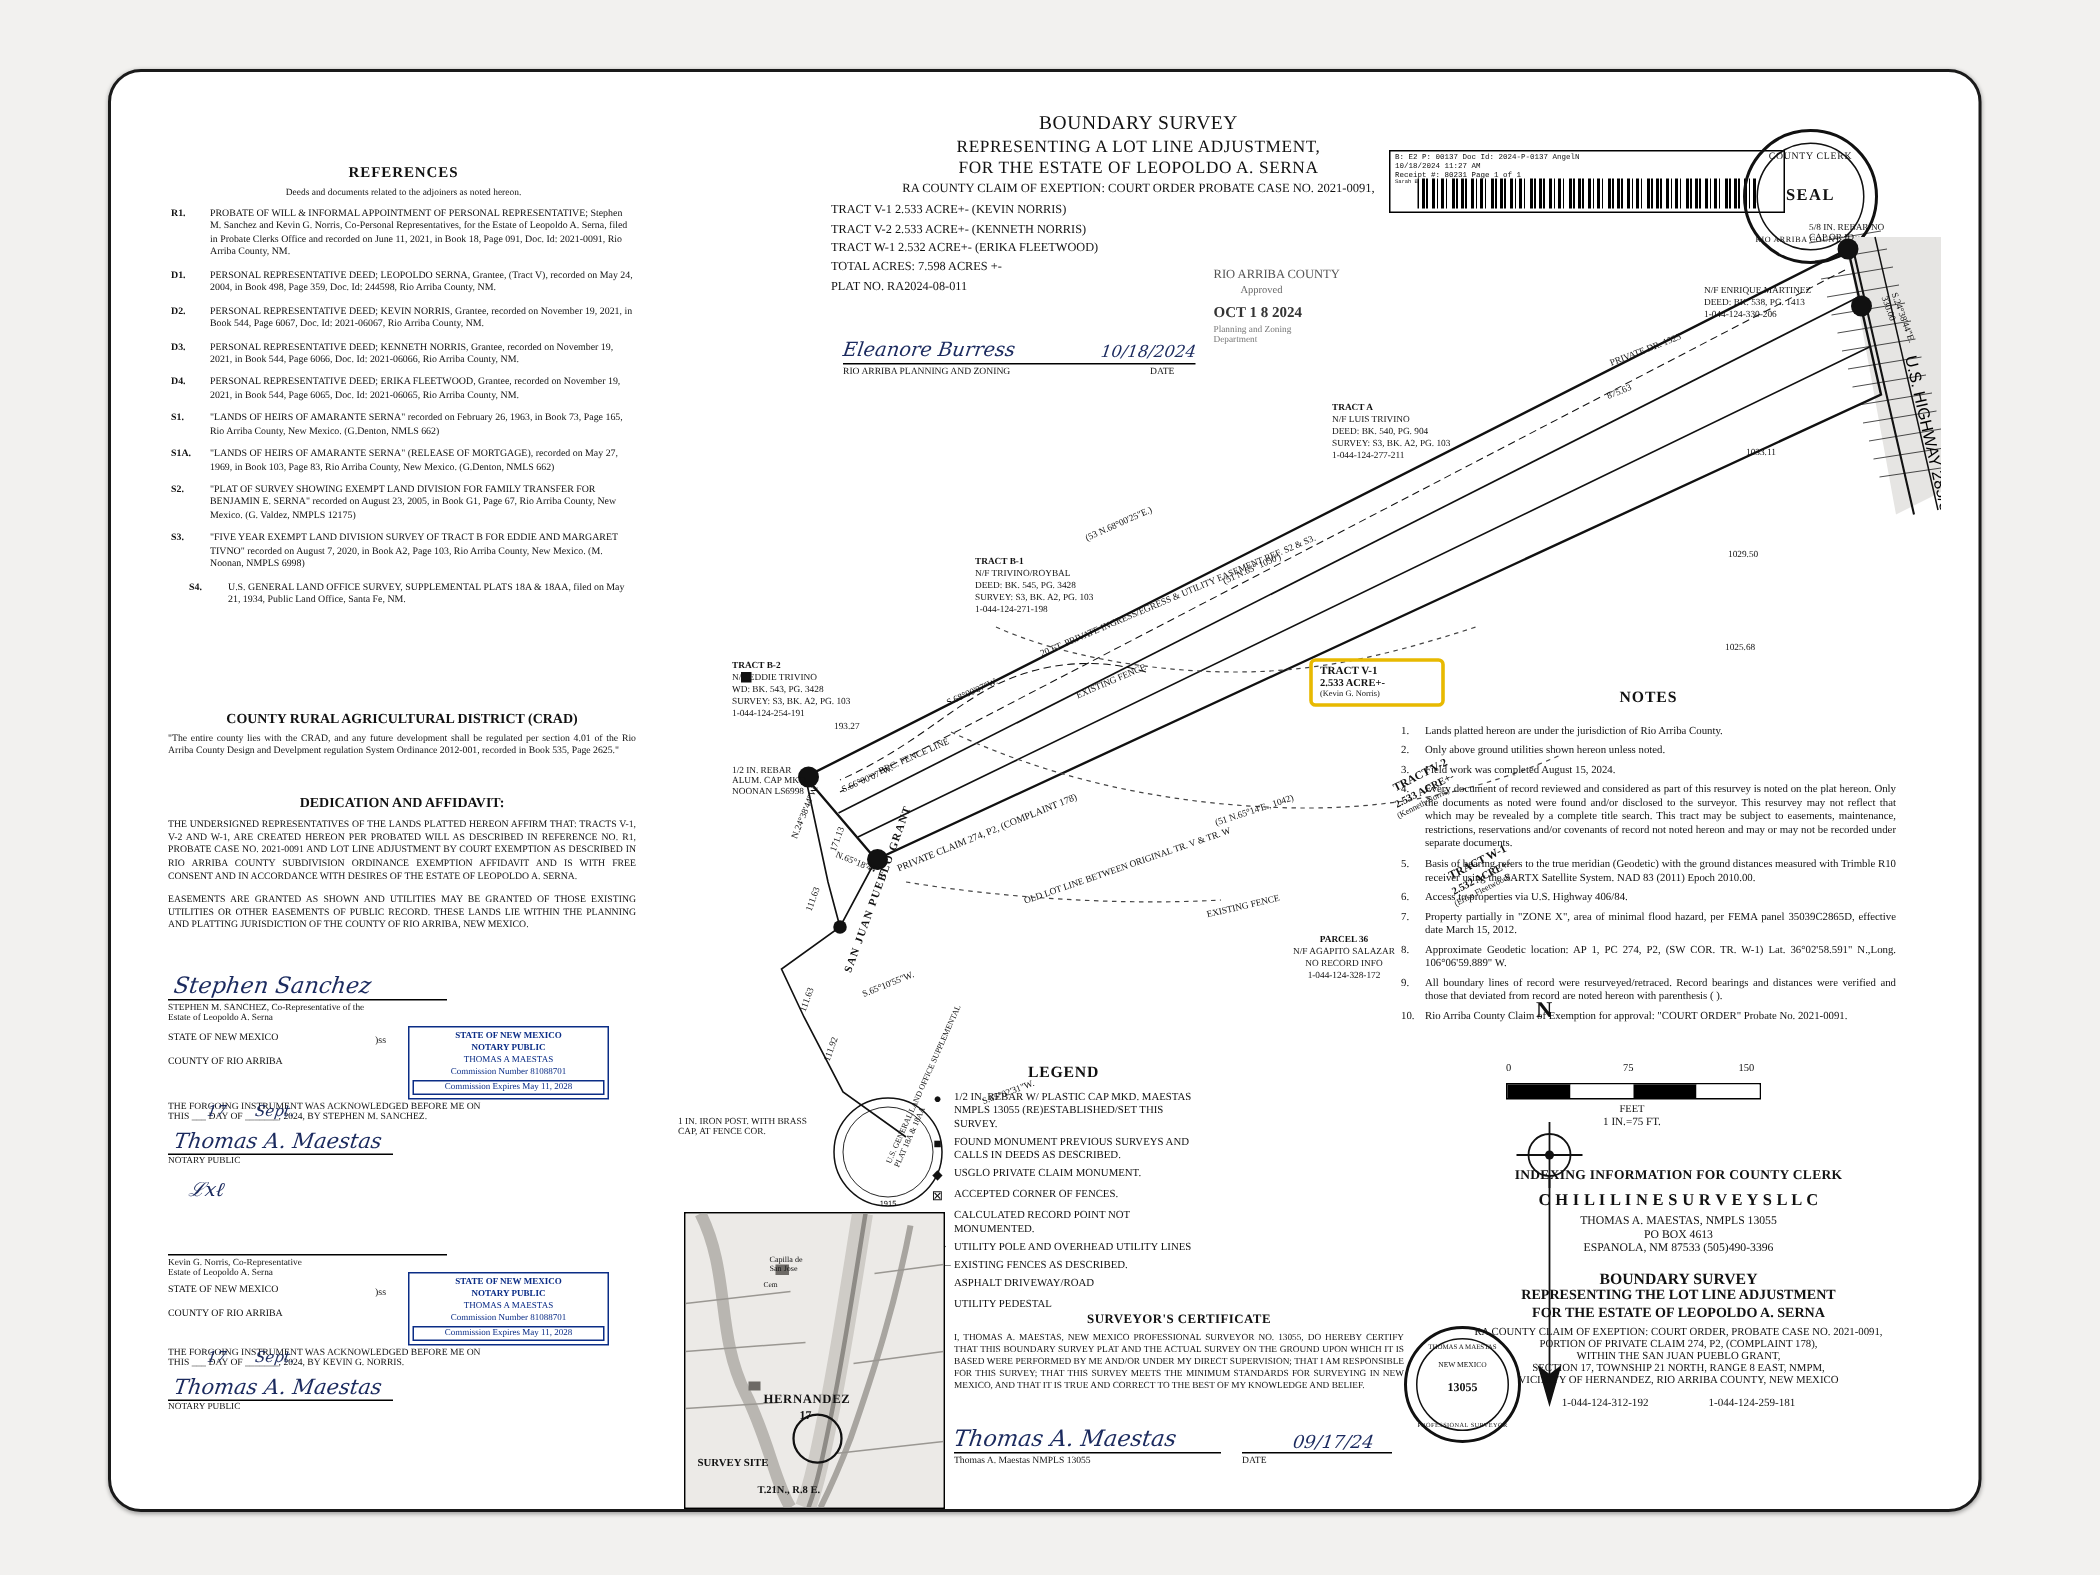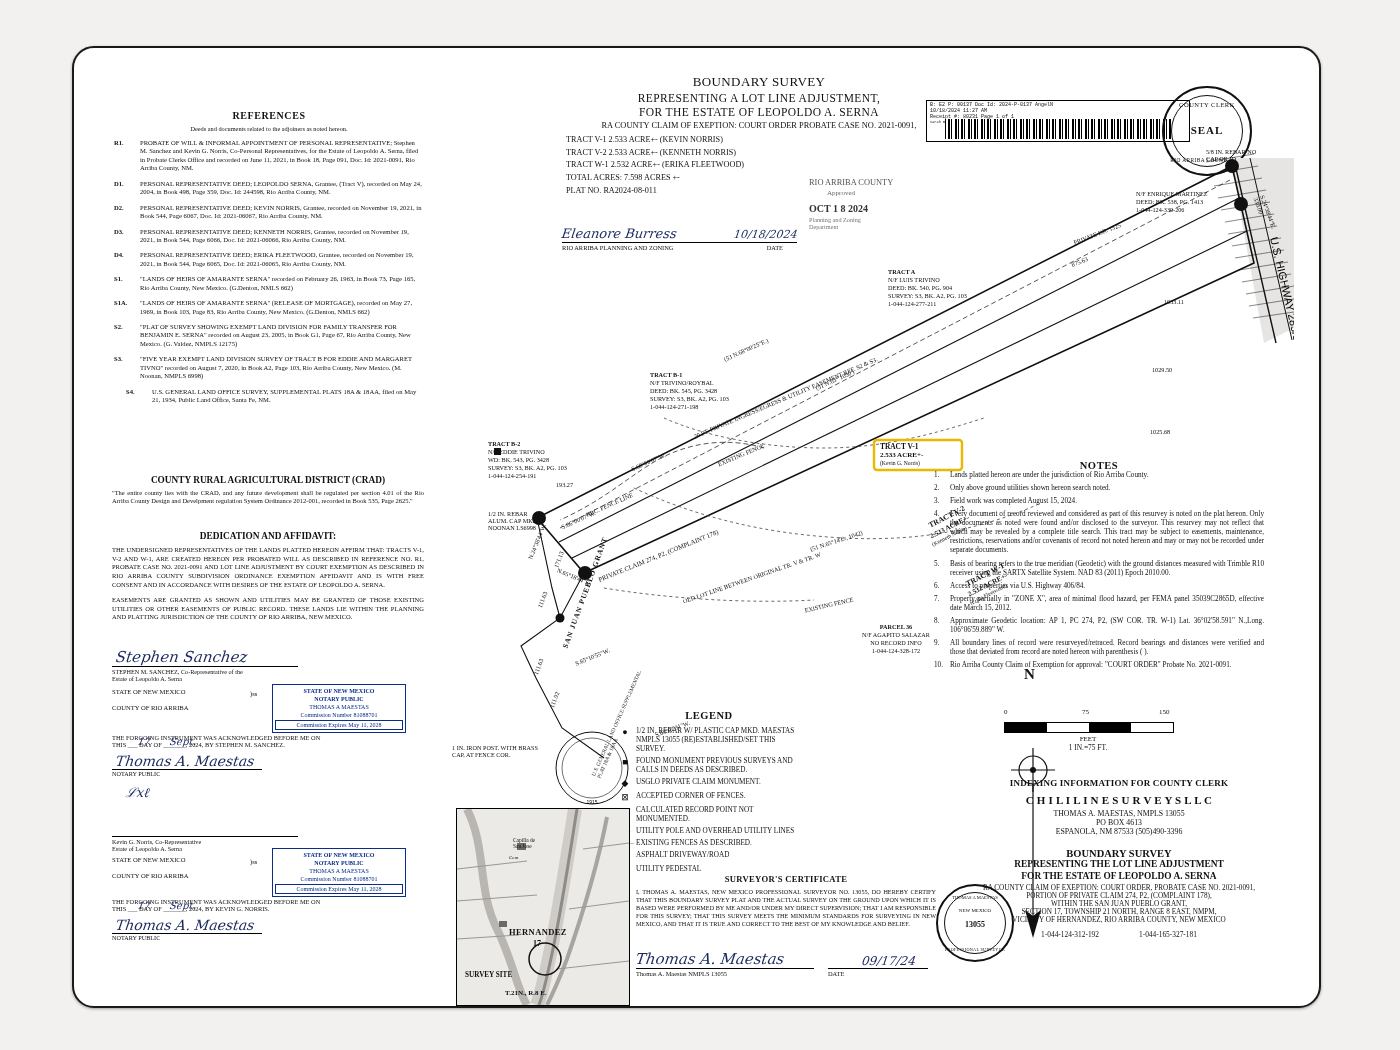--- a/index.html
+++ b/index.html
@@ -95,21 +95,21 @@
     <div class="abs center b" style="left:0;top:36px;width:100%;font-size:11px;letter-spacing:1px;">SEAL</div>
     <div class="abs center" style="left:0;bottom:11px;width:100%;font-size:5.4px;letter-spacing:.4px;">RIO ARRIBA COUNTY, NM</div>
   </div>
 
   <div class="abs hdr" style="left:430px;top:26px;width:510px;">
     <div class="ttl" style="font-size:13px;">BOUNDARY SURVEY</div>
     <div class="ttl" style="font-size:11.5px;margin-top:2px;">REPRESENTING A LOT LINE ADJUSTMENT,</div>
     <div class="ttl" style="font-size:11.5px;margin-top:2px;">FOR THE ESTATE OF LEOPOLDO A. SERNA</div>
     <div style="font-size:8.4px;margin-top:3px;">RA COUNTY CLAIM OF EXEPTION: COURT ORDER PROBATE CASE NO. 2021-0091,</div>
   </div>
-  <div class="abs" style="left:492px;top:86px;width:300px;font-size:8.2px;line-height:1.55;">
+  <div class="abs" style="left:480px;top:86px;width:300px;font-size:8.2px;line-height:1.55;">
     <div>TRACT V-1   2.533  ACRE+- (KEVIN NORRIS)</div>
     <div>TRACT V-2   2.533  ACRE+- (KENNETH NORRIS)</div>
     <div>TRACT W-1   2.532  ACRE+- (ERIKA FLEETWOOD)</div>
     <div>TOTAL ACRES: 7.598  ACRES +-</div>
     <div>PLAT NO. RA2024-08-011</div>
   </div>
 
   <div class="abs" style="left:735px;top:130px;width:150px;">
     <div style="font-size:8.4px;color:#555;">RIO ARRIBA COUNTY</div>
     <div style="font-size:7px;color:#666;margin-top:2px;margin-left:18px;">Approved</div>
@@ -434,28 +434,28 @@
         <div class="lg-sym">▤</div>
         <div class="lg-txt">ASPHALT DRIVEWAY/ROAD</div>
       </div>
     <div class="lg-row">
         <div class="lg-sym">⬚</div>
         <div class="lg-txt">UTILITY PEDESTAL</div>
       </div>
   </div>
 
   <div class="abs" style="left:860px;top:412px;width:330px;">
-    <div class="center b" style="font-size:10.5px;letter-spacing:.6px;margin-bottom:0;">NOTES</div>
+    <div class="center b" style="font-size:10.5px;letter-spacing:.6px;margin-bottom:12px;">NOTES</div>
     <div class="nt-row">
         <div class="nt-n">1.</div>
         <div class="nt-t">Lands platted hereon are under the jurisdiction of Rio Arriba County.</div>
       </div>
     <div class="nt-row">
         <div class="nt-n">2.</div>
-        <div class="nt-t">Only above ground utilities shown hereon search noted.</div>
+        <div class="nt-t">Only above ground utilities shown hereon unless noted.</div>
       </div>
     <div class="nt-row">
         <div class="nt-n">3.</div>
         <div class="nt-t">Field work was completed August 15, 2024.</div>
       </div>
     <div class="nt-row">
         <div class="nt-n">4.</div>
         <div class="nt-t">Every document of record reviewed and considered as part of this resurvey is noted on the plat hereon. Only the documents as noted were found and/or disclosed to the surveyor. This resurvey may not reflect that which may be revealed by a complete title search. This tract may be subject to easements, maintenance, restrictions, reservations and/or covenants of record not noted hereon and may or may not be recorded under separate documents.</div>
       </div>
     <div class="nt-row">
@@ -547,21 +547,21 @@
     <div class="center b" style="font-size:10.5px;margin-top:12px;">BOUNDARY SURVEY</div>
     <div class="center b" style="font-size:9.4px;margin-top:0;">REPRESENTING THE LOT LINE ADJUSTMENT</div>
     <div class="center b" style="font-size:9.4px;margin-top:2px;">FOR THE ESTATE OF LEOPOLDO A. SERNA</div>
     <div class="center" style="font-size:7.2px;margin-top:3px;">RA COUNTY CLAIM OF EXEPTION: COURT ORDER, PROBATE CASE NO. 2021-0091,</div>
     <div class="center" style="font-size:7.2px;">PORTION OF PRIVATE CLAIM 274, P2, (COMPLAINT 178),</div>
     <div class="center" style="font-size:7.2px;">WITHIN THE SAN JUAN PUEBLO GRANT,</div>
     <div class="center" style="font-size:7.2px;">SECTION 17, TOWNSHIP 21 NORTH, RANGE 8 EAST, NMPM,</div>
     <div class="center" style="font-size:7.2px;">VICINITY OF HERNANDEZ, RIO ARRIBA COUNTY, NEW MEXICO</div>
     <div style="display:flex;justify-content:center;gap:40px;font-size:7.4px;margin-top:6px;">
       <span>1-044-124-312-192</span>
-      <span>1-044-165-327-181</span>
+      <span>1-044-124-259-181</span>
     </div>
   </div>
 
   <div class="abs" id="inset">
     <svg width="172" height="196" viewBox="0 0 172 196">
       <rect width="172" height="196" fill="#eceae7"></rect>
 
       <path d="M10,0 C30,40 20,80 40,120 C55,150 60,180 70,196" fill="none" stroke="#b9b6b1" stroke-width="8"></path>
       <path d="M118,0 C110,50 104,90 96,130 C90,160 86,180 80,196" fill="none" stroke="#cfccc7" stroke-width="14"></path>
       <path d="M120,0 C112,50 106,90 98,130 C92,160 88,180 82,196" fill="none" stroke="#8e8b86" stroke-width="3"></path>

